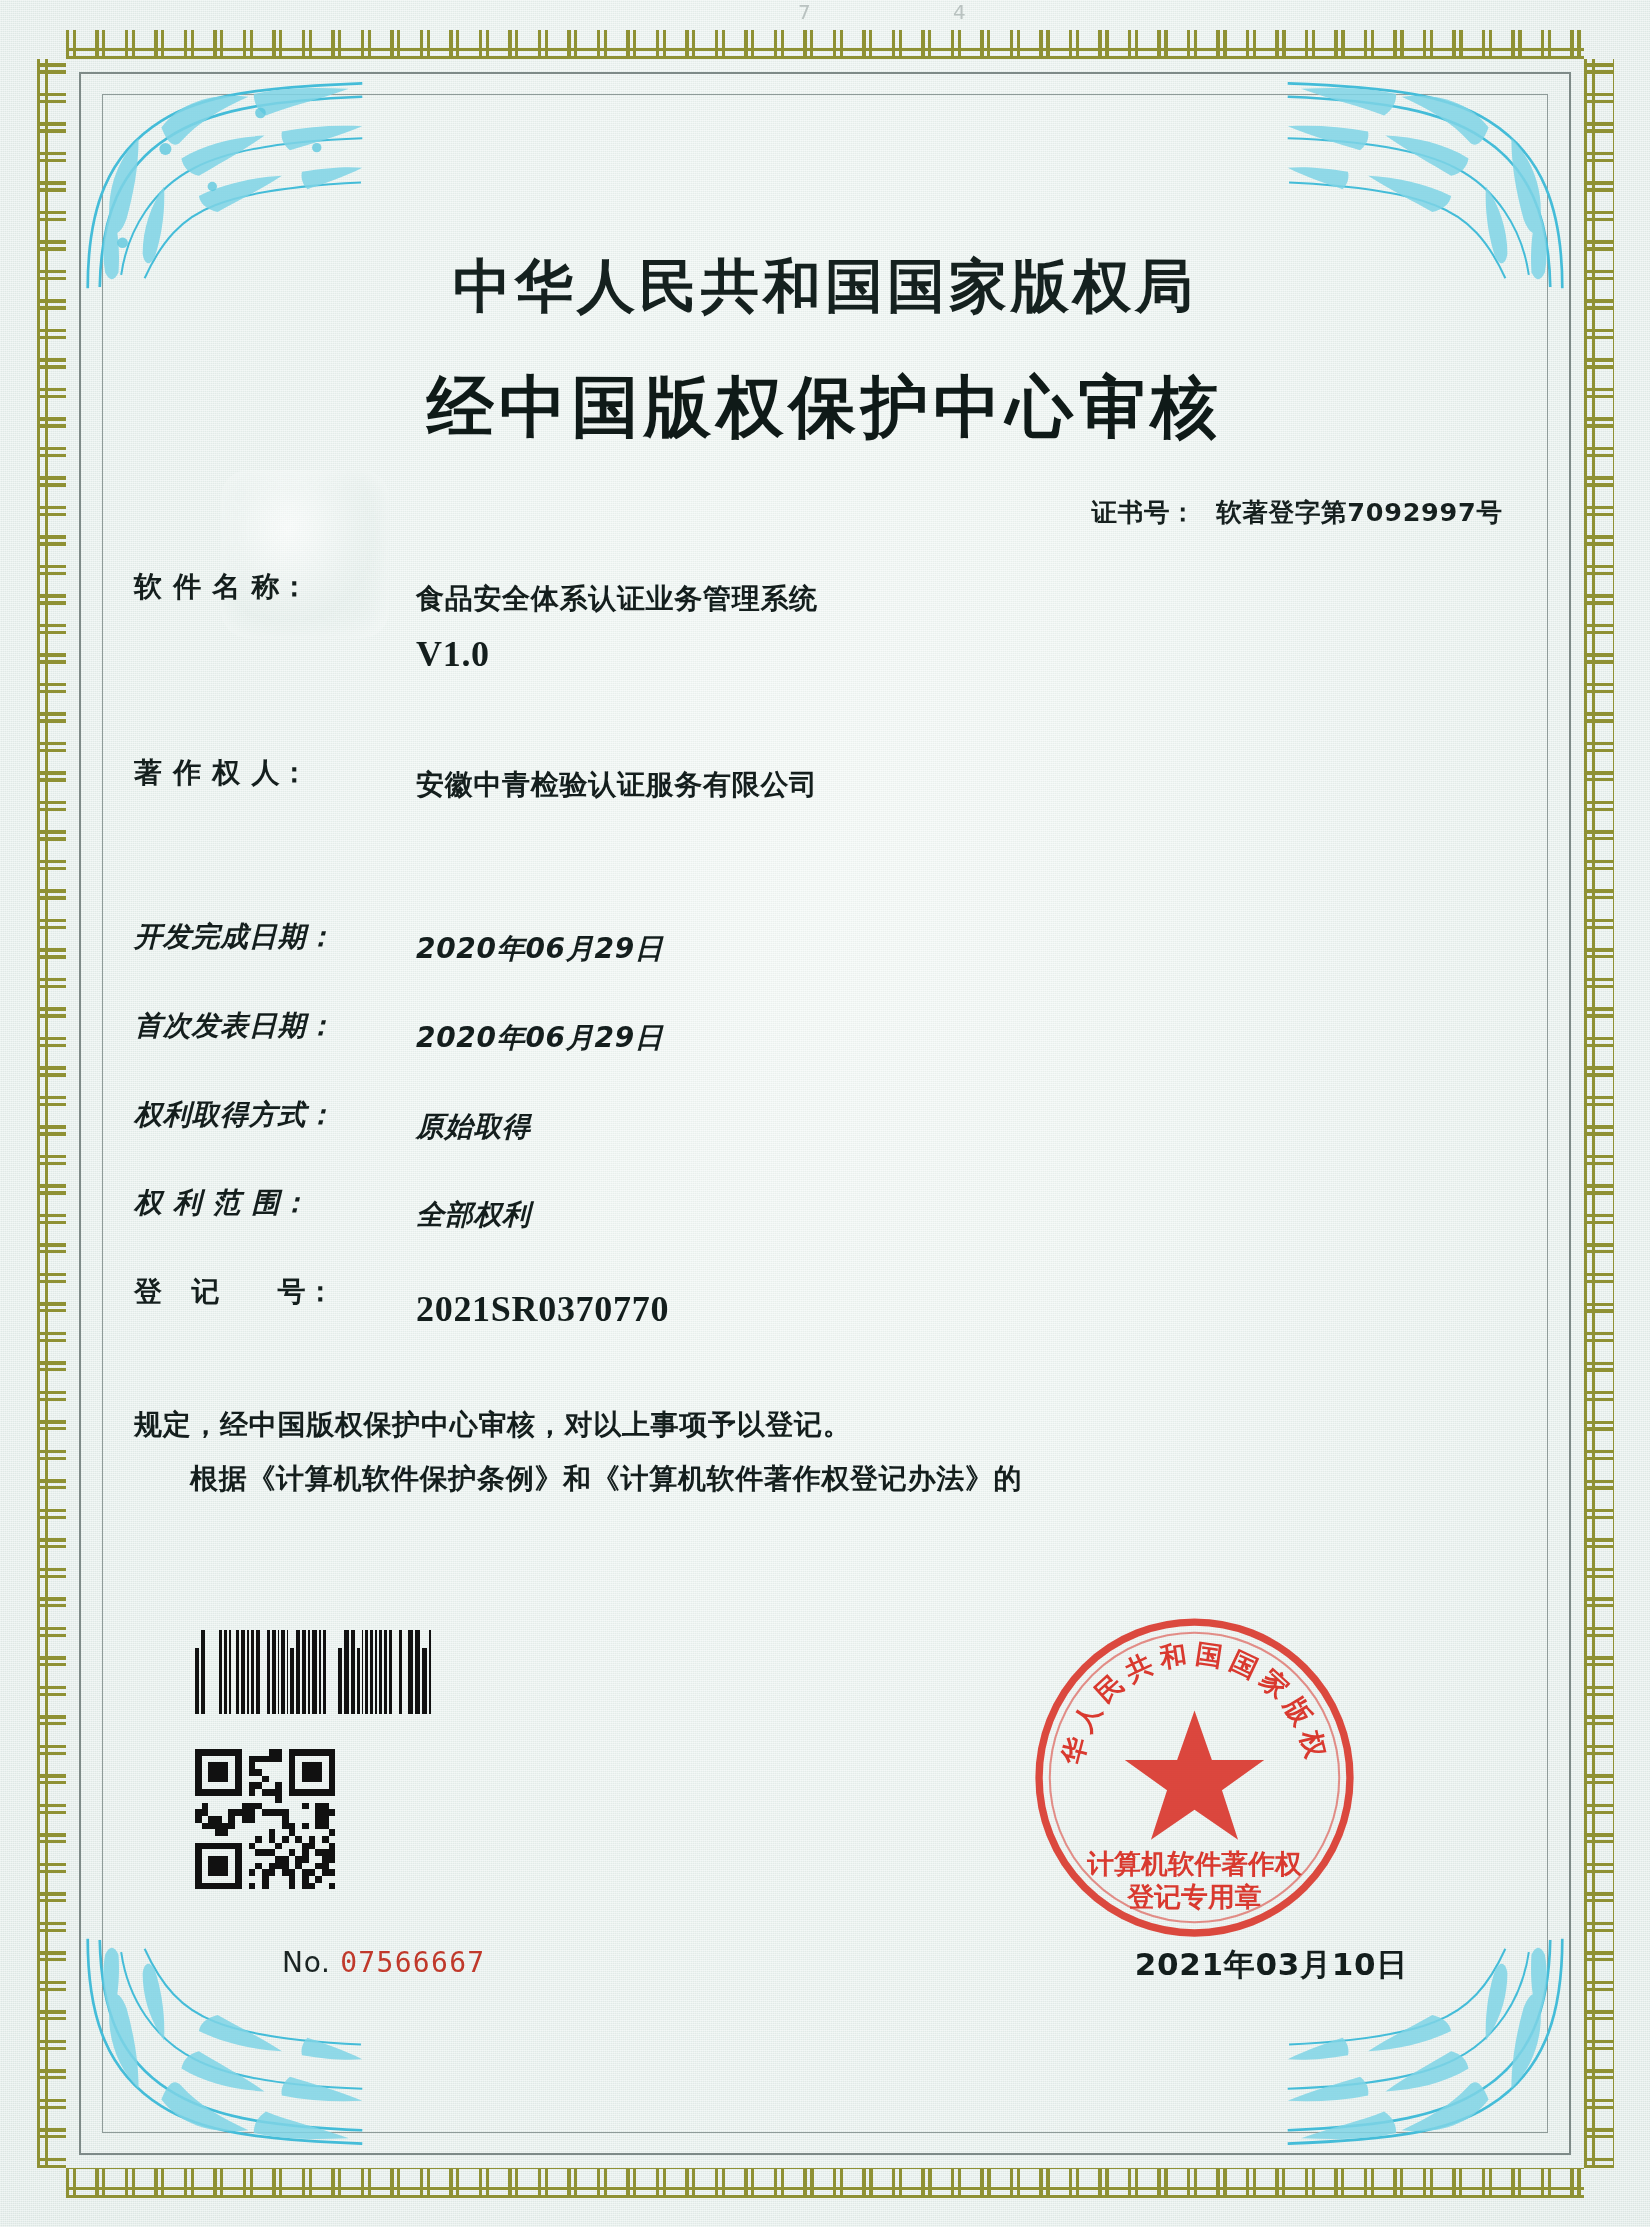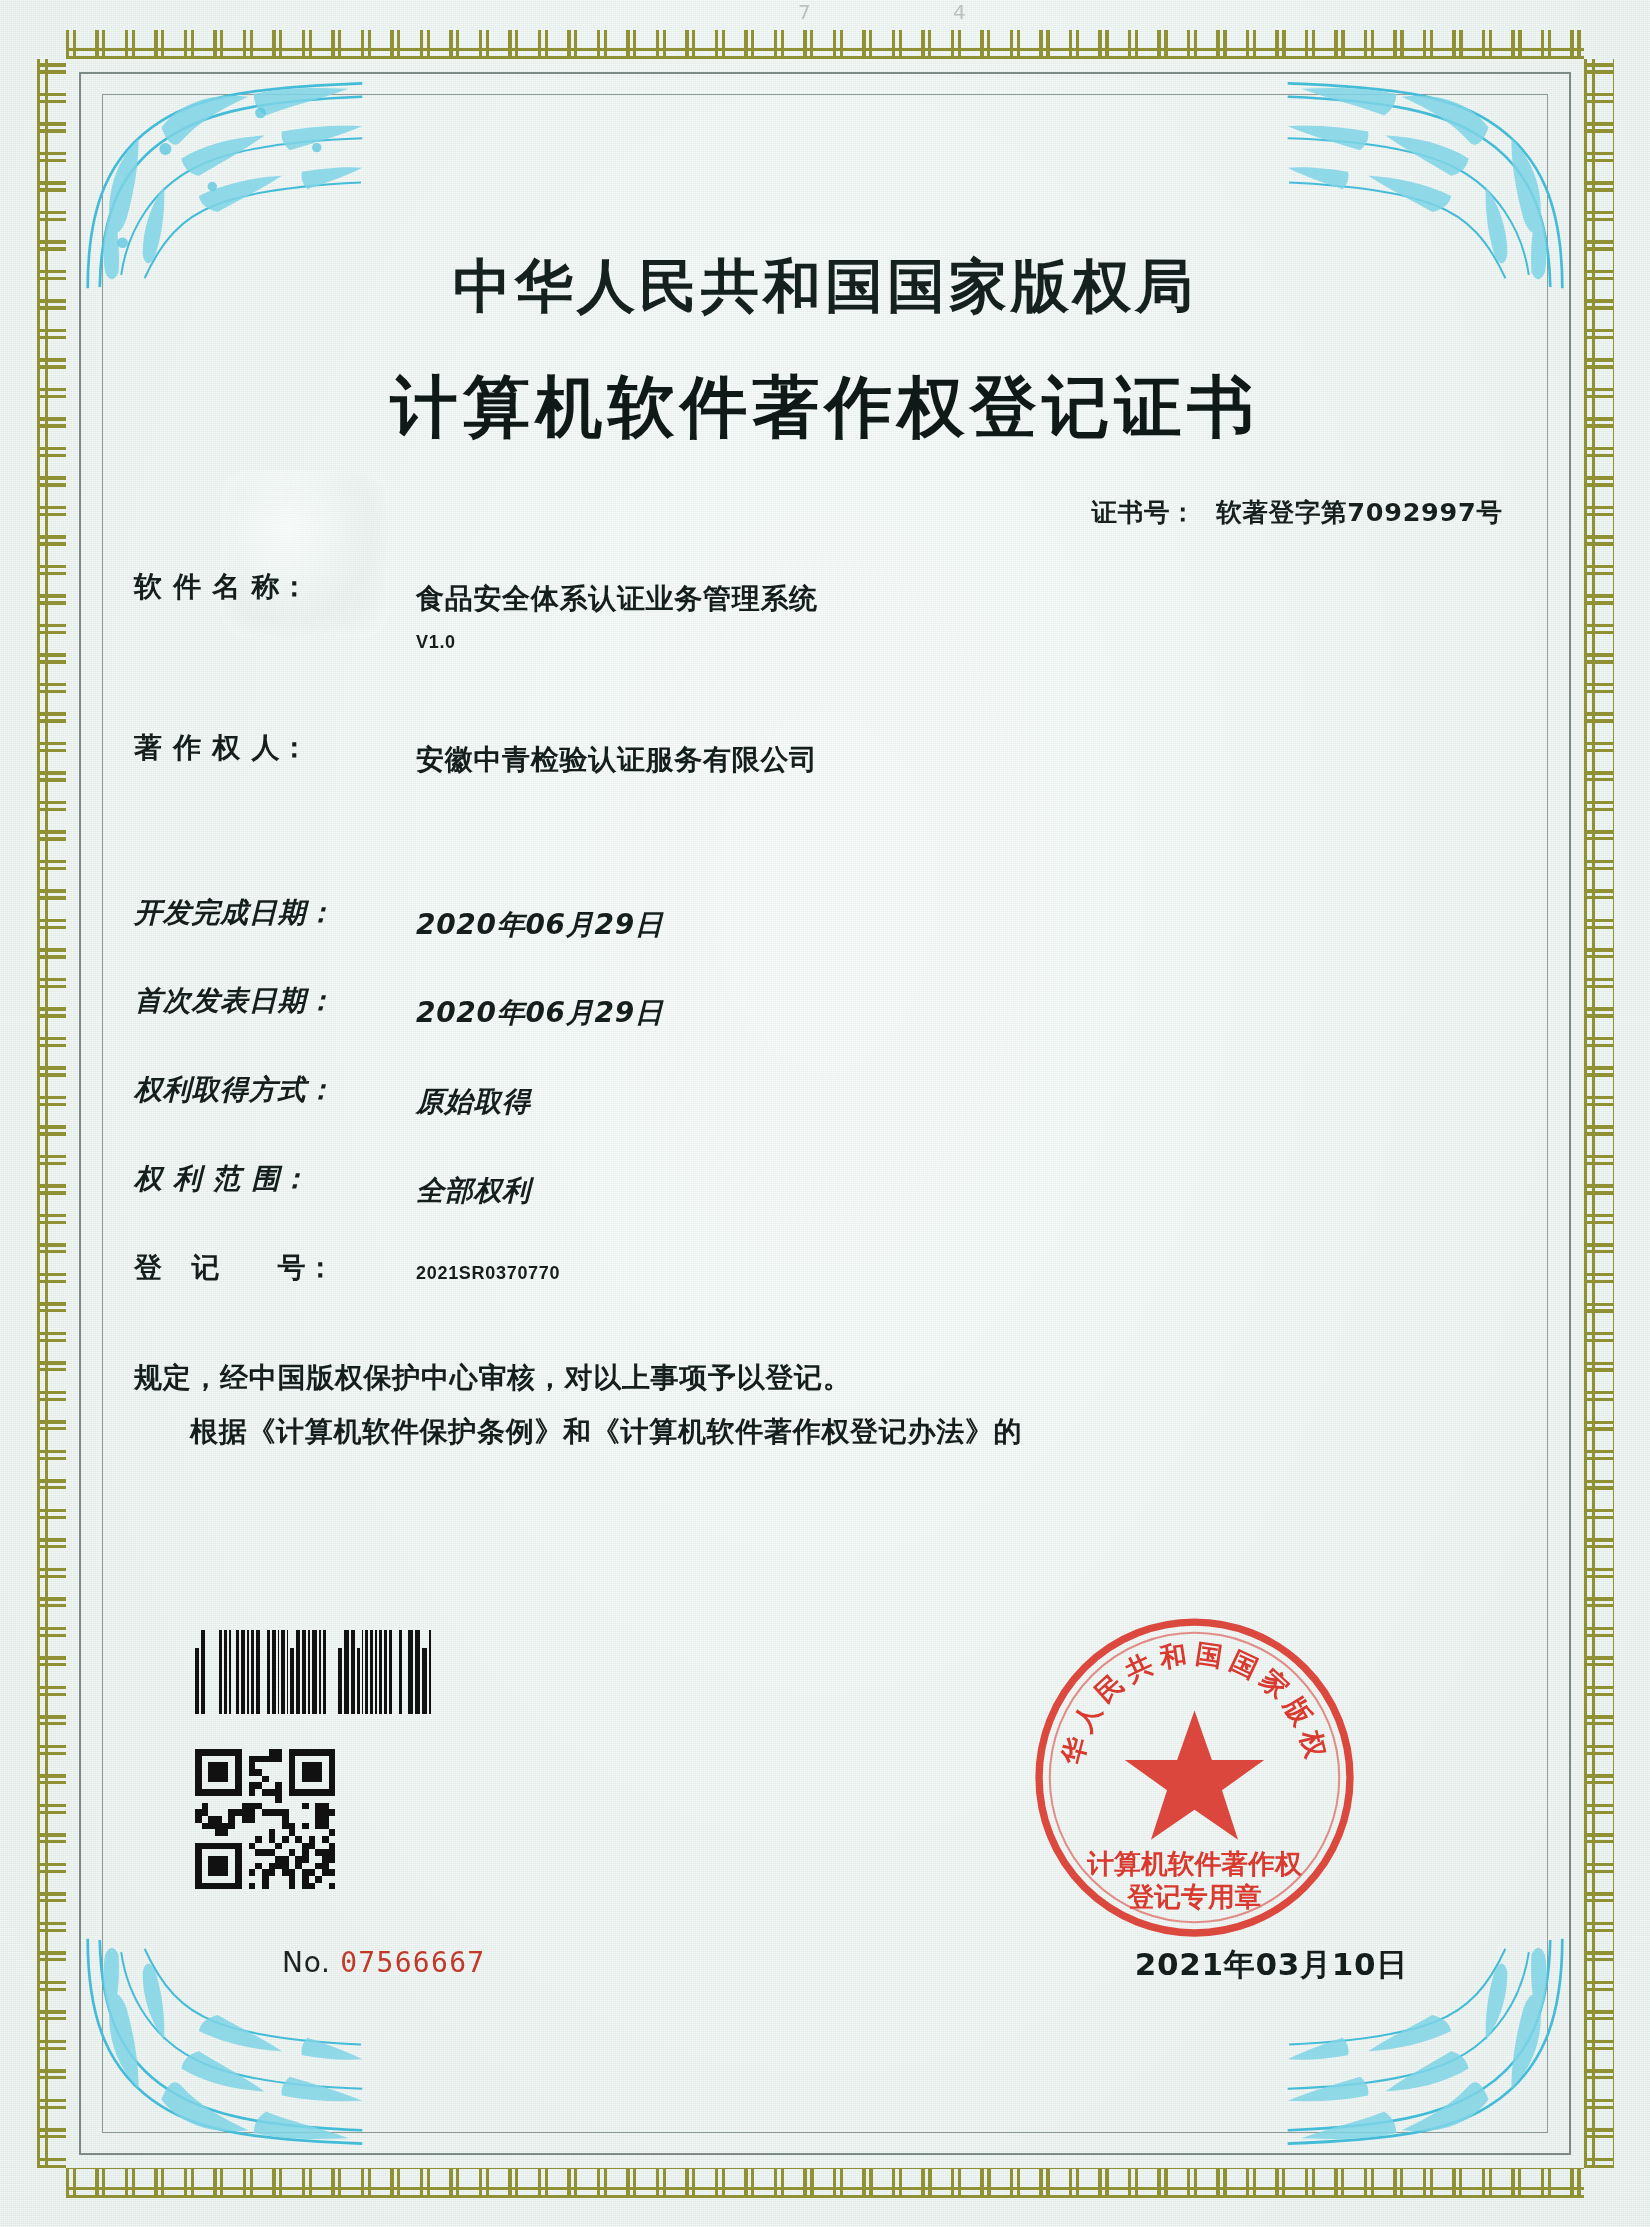--- a/index.html
+++ b/index.html
@@ -172,22 +172,22 @@
   .field-value {
     font-family: "DejaVu Sans", "Liberation Sans", sans-serif;
     font-size: 28px;
     font-weight: 700;
     color: #141e1d;
     letter-spacing: 0.7px;
     line-height: 1.35;
     margin-top: 12px;
   }
   .field-value.mono {
-    font-family: Liberation Sans, sans-serif;
-    font-size: 18px;
+    font-family: Liberation Serif, serif;
+    font-size: 36px;
   }
 
   .gap-lg { height: 62px; }
   .gap-xl { height: 101px; }
 
   .row-tight { margin-bottom: 39px; font-style: italic; }
 
   .statement {
     margin-top: 64px;
     font-family: "DejaVu Sans", "Liberation Sans", sans-serif;
@@ -395,21 +395,21 @@
       </g>
     </svg>
   </div>
 
   <div class="emboss"></div>
 
   <div class="content">
 
     <div class="title-main">中华人民共和国国家版权局</div>
 
-    <div class="title-sub">计算机软件著作权登记证书</div>
+    <div class="title-sub">经中国版权保护中心审核</div>
 
     <div class="cert-no-row">
       <span class="cno-label">证书号：</span><span>软著登字第7092997号</span>
     </div>
 
     <div class="field-block">
 
       <div class="field-row">
         <div class="field-label">软 件 名 称：</div>
         <div>

